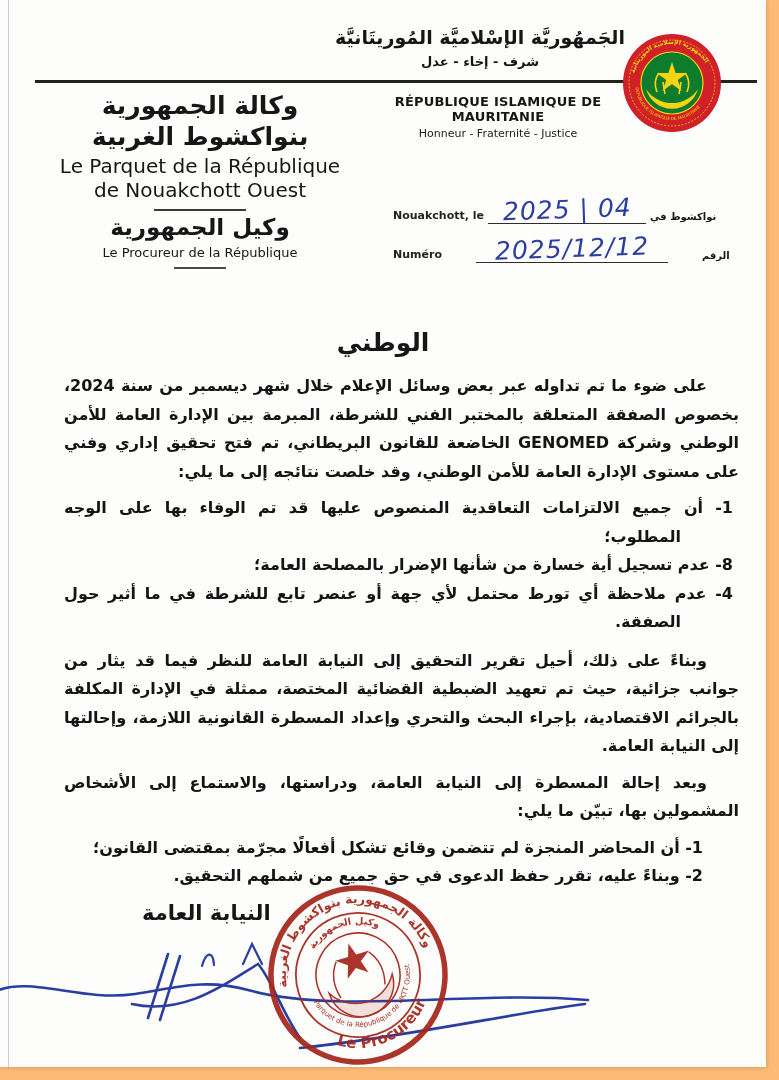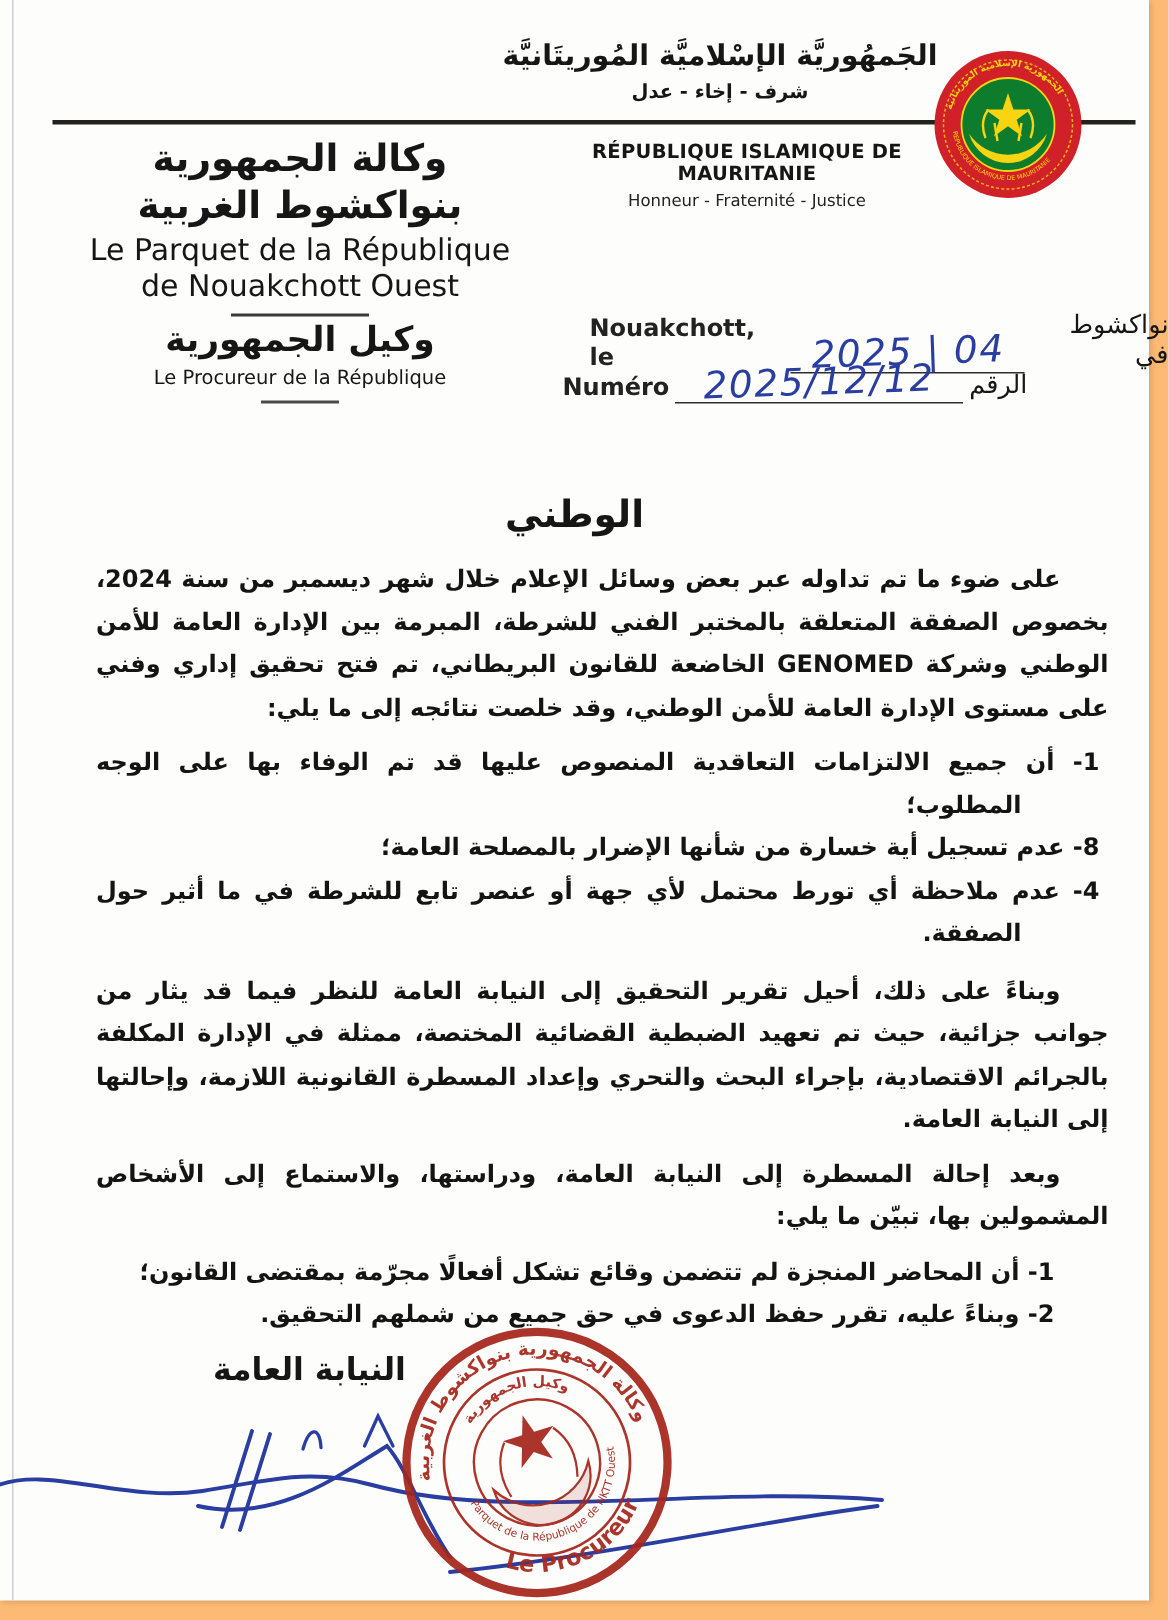--- a/index.html
+++ b/index.html
@@ -31,27 +31,27 @@
   .office-ar2 { font-size:23px; font-weight:bold; direction:rtl; }
   .office-fr3 { font-size:13px; margin-top:5px; }
   .office-div2 { width:52px; height:2px; background:#4a4a4a; margin:7px auto 0; }
 
   .fr-republic { position:absolute; left:378px; top:94px; width:240px; text-align:center; }
   .fr-name { font-size:13px; font-weight:bold; letter-spacing:.2px; }
   .fr-motto { font-size:11px; margin-top:3px; color:#222; }
 
   
   .ref-row { position:absolute; display:flex; align-items:flex-end; }
-  .ref-row .lbl-fr { font-size:16px; font-weight:bold; color:#222; padding-bottom:2px;margin-top:46px; }
-  .ref-row .lbl-ar { font-size:17px; font-weight:normal; direction:rtl; padding-bottom:2px; }
+  .ref-row .lbl-fr { font-size:11px; font-weight:bold; color:#222; padding-bottom:2px;margin-top:46px; }
+  .ref-row .lbl-ar { font-size:10px; font-weight:bold; direction:rtl; padding-bottom:2px; }
   .ref-line { border-bottom:1.6px solid #2e2e2e; text-align:center; margin:0 4px; position:relative; }
   .hand { color:#2a3da0; font-size:25px; font-style:italic; font-weight:500;
     letter-spacing:1px; transform:rotate(-2deg); display:inline-block; line-height:1; padding-bottom:1px; }
   .ref1 { left:393px; top:163px; } .ref1 .ref-line { width:158px; }
-  .ref2 { left:375px; top:202px; } .ref2 .ref-line { width:192px; }
+  .ref2 { left:393px; top:202px;gap:30px; } .ref2 .ref-line { width:192px; }
 
   
   .doc-title { position:absolute; top:328px; left:0; width:766px; text-align:center;
     font-size:25px; font-weight:bold; direction:rtl; }
   .body-text { position:absolute; top:372px; left:64px; right:40px; direction:rtl;
     text-align:justify; font-size:16px; font-weight:bold; line-height:28.5px; color:#141414; }
   .para { margin:0 0 8px; text-indent:32px; }
   .list-1 { margin:0 0 10px; }
   .finding { padding-right:58px; text-indent:-52px; }
   .list-2 { margin:0; }

